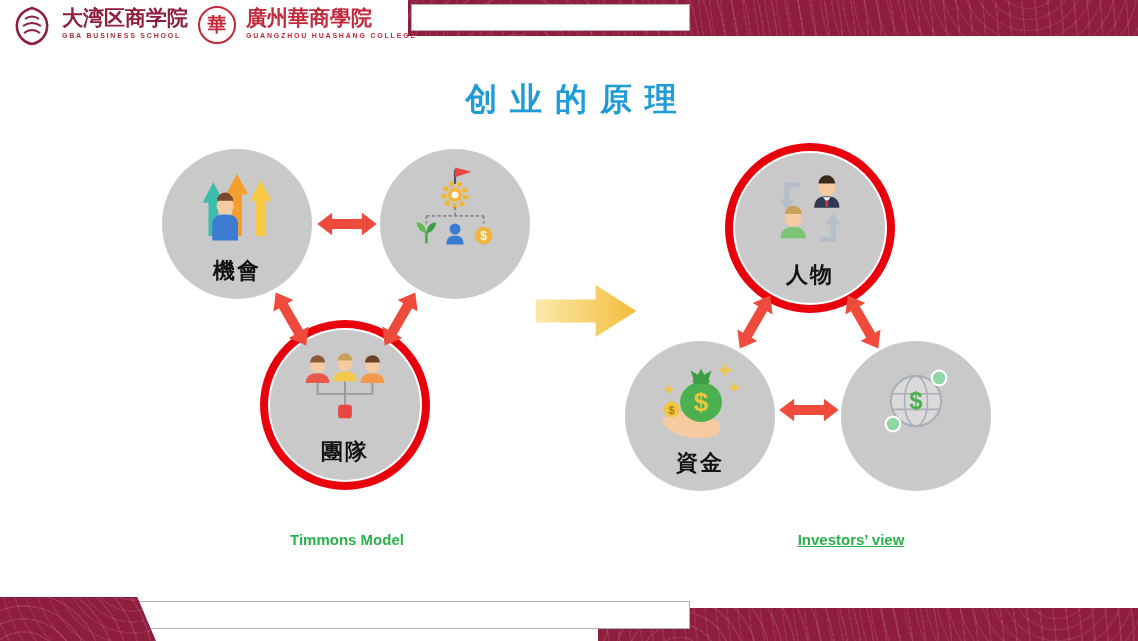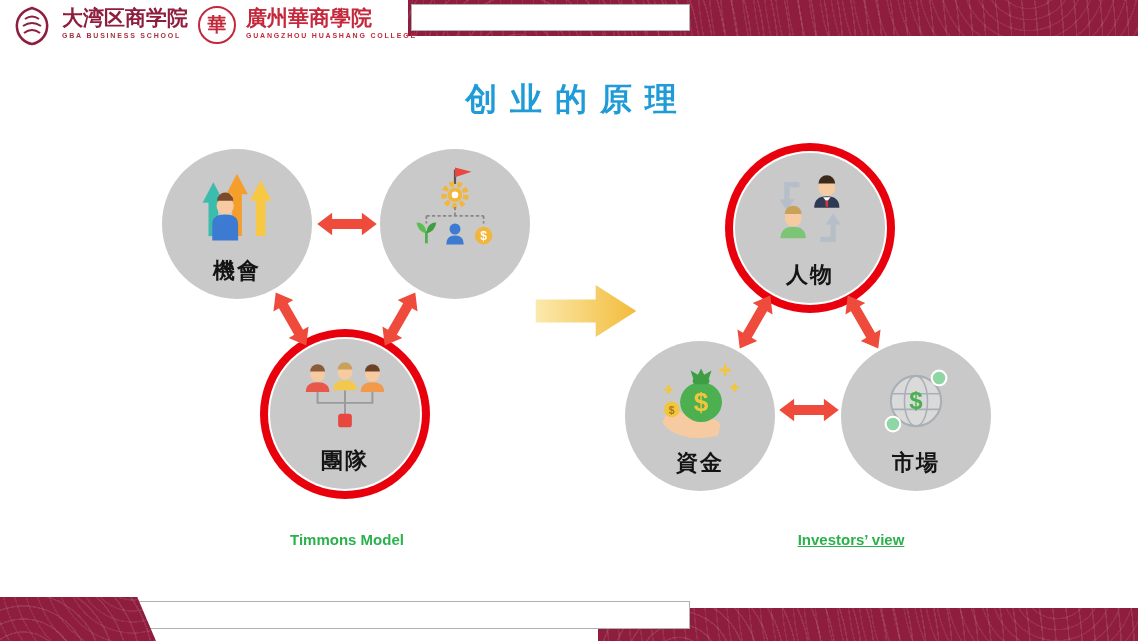--- a/index.html
+++ b/index.html
@@ -115,21 +115,21 @@
     <path d="M14,73 L14,62" stroke="#4CAF50" stroke-width="2.5"></path>
     <path d="M14,64 Q6,62 5,54 Q13,54 14,63 Z" fill="#5BBE4F"></path>
     <path d="M14,64 Q22,62 23,54 Q15,54 14,63 Z" fill="#3E9E44"></path>
     <circle cx="40" cy="60" r="5" fill="#3D7BD3"></circle>
     <path d="M32,74 Q32,66 40,66 Q48,66 48,74 Z" fill="#3D7BD3"></path>
     <circle cx="66" cy="66" r="8" fill="#F2B63C"></circle>
     <text x="66" y="70" text-anchor="middle" font-size="11" font-weight="bold" fill="#fff">$</text>
   </svg>
 </div>
 
-<div class="abs node highlighted" style="left:270px;top:339px;">
+<div class="abs node highlighted" style="left:270px;top:330px;">
   <svg class="node-icon" width="94" height="72" viewBox="0 0 96 72" style="top:22px;">
     <path d="M20,31 L20,42 L76,42 L76,31" fill="none" stroke="#9A9A9A" stroke-width="2"></path>
     <path d="M48,29 L48,54" stroke="#9A9A9A" stroke-width="2"></path>
     <rect x="41" y="53" width="14" height="14" rx="3" fill="#E8473F"></rect>
     <circle cx="20" cy="13" r="7.5" fill="#F6CBA2"></circle>
     <path d="M12.5,13 a7.5,7.5 0 0 1 15,0 Z" fill="#8A5A3B" transform="translate(0,-3)"></path>
     <path d="M8,31 Q8,21 20,21 Q32,21 32,31 Z" fill="#E8574A"></path>
     <circle cx="48" cy="11" r="7.5" fill="#F6CBA2"></circle>
     <path d="M40.5,11 a7.5,7.5 0 0 1 15,0 Z" fill="#C9A15A" transform="translate(0,-3)"></path>
     <path d="M36,29 Q36,19 48,19 Q60,19 60,29 Z" fill="#F2C94C"></path>
@@ -201,21 +201,20 @@
 <div class="abs node" style="left:841px;top:341px;">
   <svg class="node-icon" width="88" height="88" viewBox="0 0 84 84" style="top:16px;">
     <line x1="18" y1="66" x2="66" y2="18" stroke="#BFC4C9" stroke-width="5"></line>
     <circle cx="42" cy="42" r="24" fill="#DADADA" stroke="#A9AFB6" stroke-width="2"></circle>
     <ellipse cx="42" cy="42" rx="11" ry="24" fill="none" stroke="#A9AFB6" stroke-width="1.5"></ellipse>
     <path d="M19,35 h46 M19,50 h46" stroke="#A9AFB6" stroke-width="1.5" fill="none"></path>
     <text x="42" y="50" text-anchor="middle" font-size="23" font-weight="bold" fill="#4CAF50">$</text>
     <circle cx="20" cy="64" r="7" fill="#8FD6A5" stroke="#fff" stroke-width="2"></circle>
     <circle cx="64" cy="20" r="7" fill="#8FD6A5" stroke="#fff" stroke-width="2"></circle>
   </svg>
-  <div class="node-label">市場</div>
 </div>
 
 <svg class="dbl" style="left:723px;top:308px;transform:rotate(-60deg);" width="64" height="28" viewBox="0 0 100 44">
   <polygon points="2,22 26,4 26,14 74,14 74,4 98,22 74,40 74,30 26,30 26,40"></polygon>
 </svg>
 <svg class="dbl" style="left:831px;top:308px;transform:rotate(60deg);" width="64" height="28" viewBox="0 0 100 44">
   <polygon points="2,22 26,4 26,14 74,14 74,4 98,22 74,40 74,30 26,30 26,40"></polygon>
 </svg>
 <svg class="dbl" style="left:778px;top:396px;" width="62" height="28" viewBox="0 0 100 44">
   <polygon points="2,22 26,4 26,14 74,14 74,4 98,22 74,40 74,30 26,30 26,40"></polygon>

